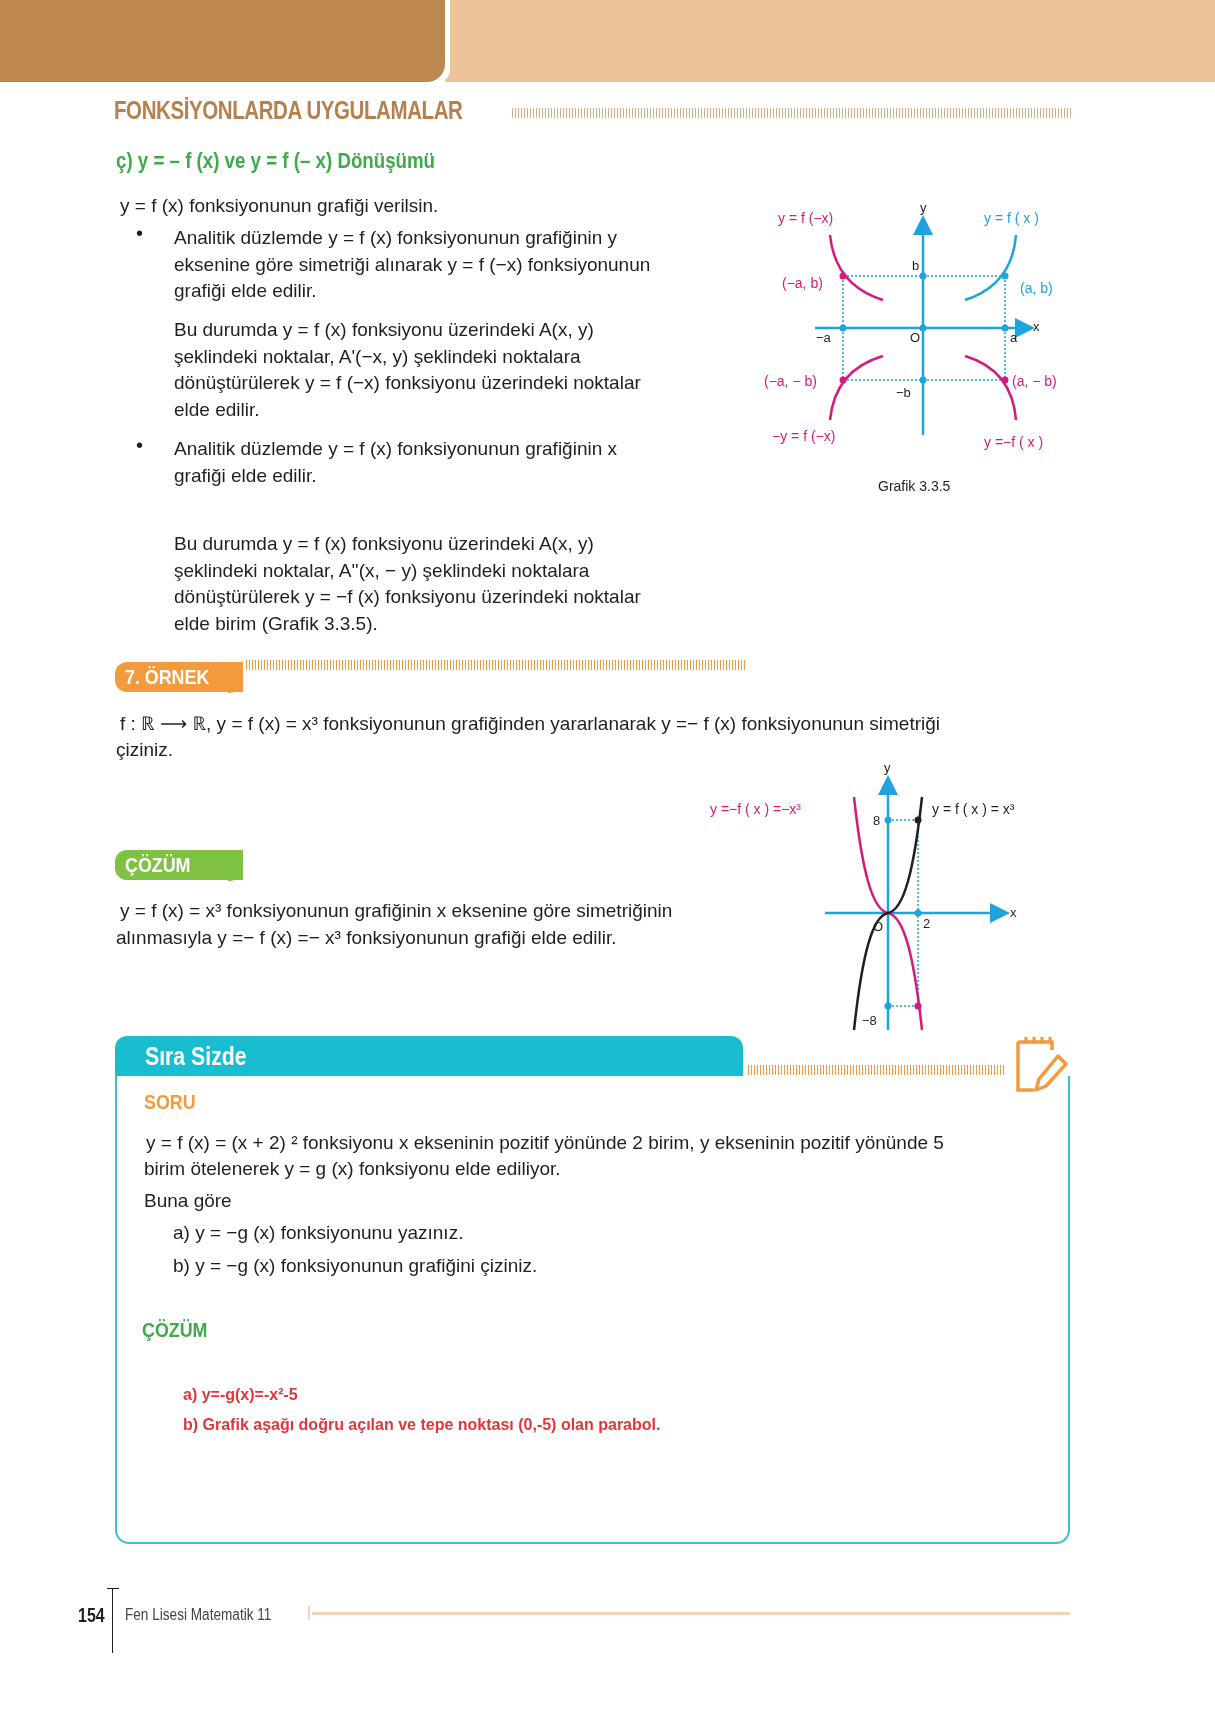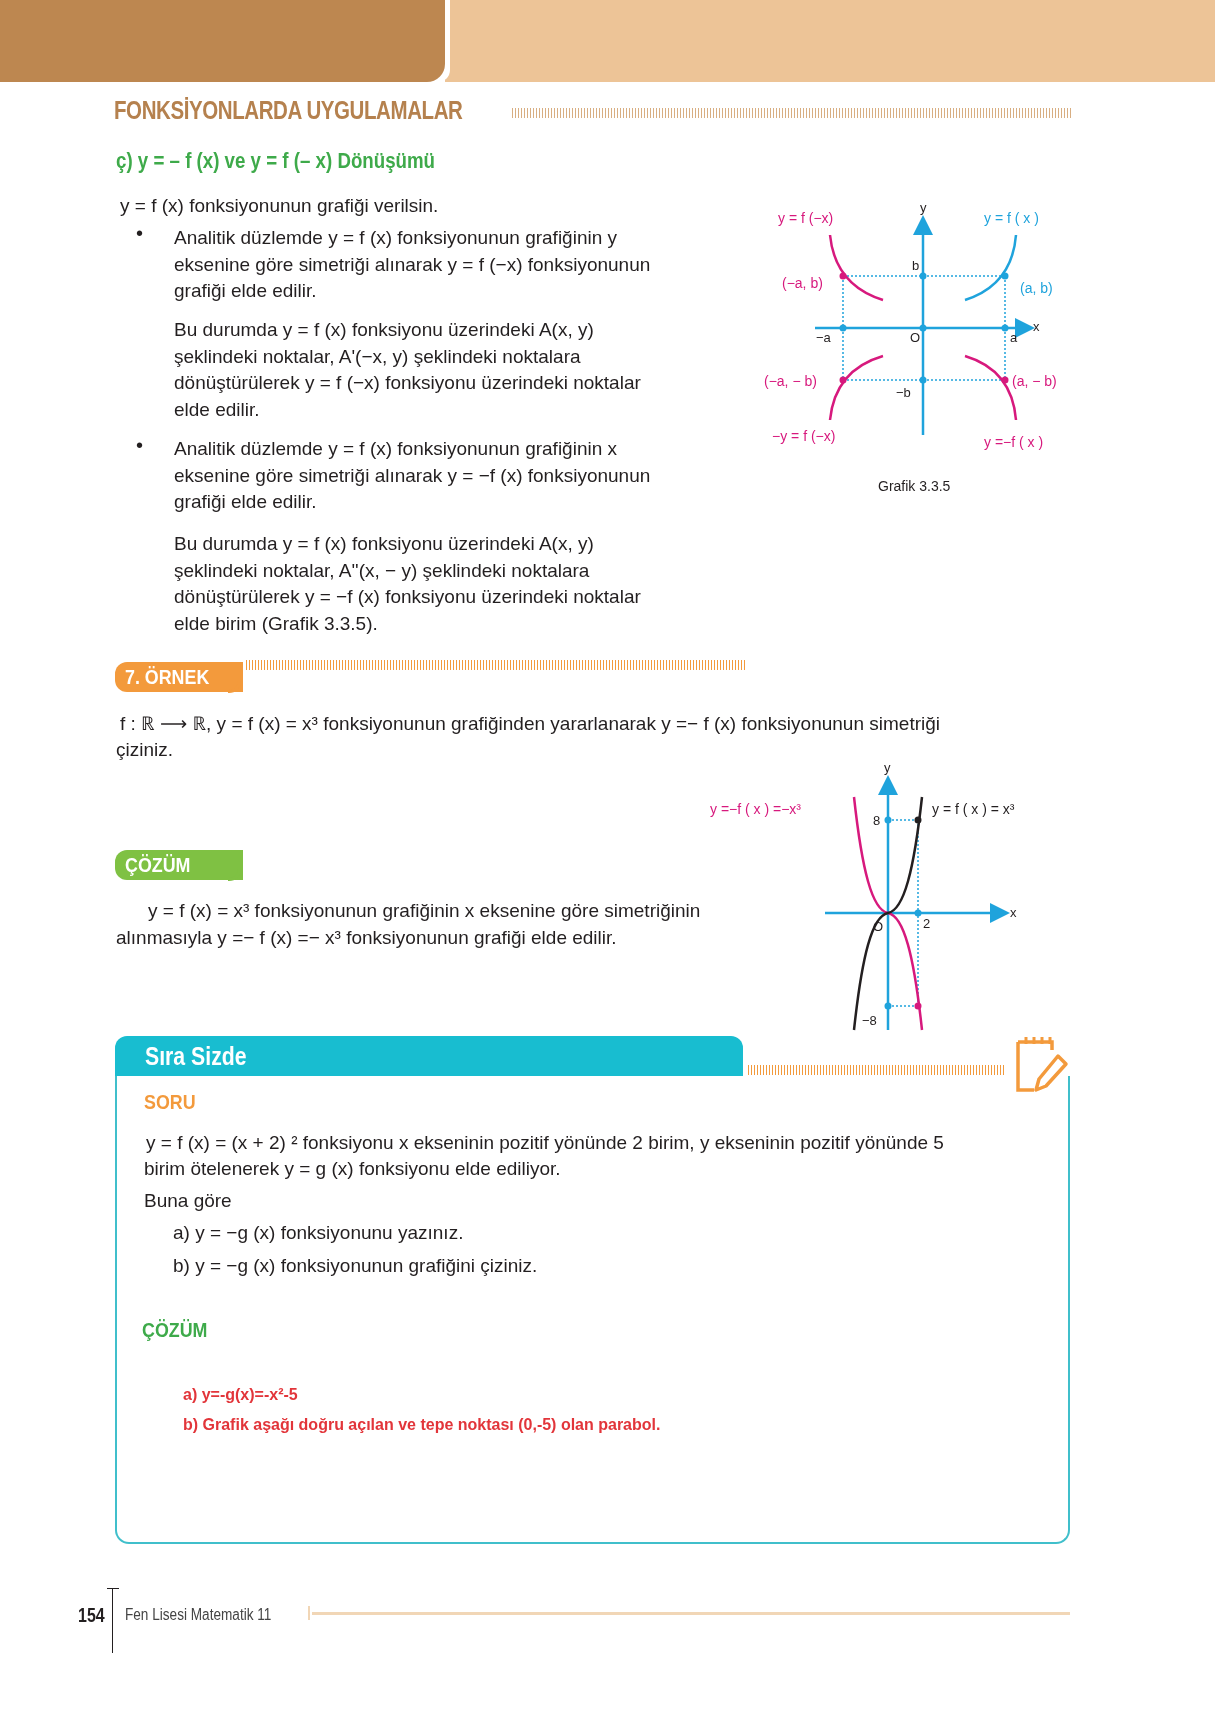--- a/index.html
+++ b/index.html
@@ -63,21 +63,20 @@
 <div class="abs txt" style="left:174px; top:317px; width:560px;">
   <div>Bu durumda  y = f (x)  fonksiyonu üzerindeki  A(x, y)</div>
   <div>şeklindeki noktalar,  A'(−x, y)  şeklindeki noktalara</div>
   <div>dönüştürülerek  y = f (−x)  fonksiyonu üzerindeki noktalar</div>
   <div>elde edilir.</div>
 </div>
 
 <div class="abs bullet" style="left:136px; top:434px;">•</div>
 <div class="abs txt" style="left:174px; top:436px; width:560px;">
   <div>Analitik düzlemde  y = f (x)  fonksiyonunun grafiğinin x</div>
-  <div>eksenine göre simetriği alınarak  y = −f (x)  fonksiyonunun</div>
   <div>grafiği elde edilir.</div>
 </div>
 <div class="abs txt" style="left:174px; top:531px; width:560px;">
   <div>Bu durumda  y = f (x)  fonksiyonu üzerindeki  A(x, y)</div>
   <div>şeklindeki noktalar,  A''(x, − y)  şeklindeki noktalara</div>
   <div>dönüştürülerek  y = −f (x)  fonksiyonu üzerindeki noktalar</div>
   <div>elde birim (Grafik 3.3.5).</div>
 </div>
 
 <svg class="abs" style="left:750px; top:190px;" width="330" height="320">
@@ -137,21 +136,21 @@
 <div class="abs tag tag-orange" style="left:115px; top:662px;"><span class="inner">7. ÖRNEK</span></div>
 <div class="abs tag-hook" style="left:228px; top:662px; border-color:#f39a3c;"></div>
 <div class="abs hatch hatch-orange" style="left:246px; top:660px; width:500px;"></div>
 
 <div class="abs txt" style="left:120px; top:711px; white-space:nowrap;">f : ℝ ⟶ ℝ,  y = f (x) = x³  fonksiyonunun grafiğinden yararlanarak  y =− f (x)  fonksiyonunun simetriği</div>
 <div class="abs txt" style="left:116px; top:737px;">çiziniz.</div>
 
 <div class="abs tag tag-green" style="left:115px; top:850px;"><span class="inner">ÇÖZÜM</span></div>
 <div class="abs tag-hook" style="left:228px; top:850px; border-color:#7fc143;"></div>
 
-<div class="abs txt" style="left:120px; top:898px; white-space:nowrap;margin-left:28px;">y = f (x) = x³  fonksiyonunun grafiğinin x eksenine göre simetriğinin</div>
+<div class="abs txt" style="left:120px; top:898px; white-space:nowrap;">y = f (x) = x³  fonksiyonunun grafiğinin x eksenine göre simetriğinin</div>
 <div class="abs txt" style="left:116px; top:925px; white-space:nowrap;">alınmasıyla  y =− f (x) =− x³  fonksiyonunun grafiği elde edilir.</div>
 
 <svg class="abs" style="left:690px; top:750px;" width="400" height="290">
   <defs>
     <marker id="arrC" markerWidth="8" markerHeight="8" refX="6" refY="4" orient="auto">
         <path d="M0,0 L8,4 L0,8 z" fill="#1fa3dc"></path>
       </marker>
   </defs>
   <line x1="135" y1="163" x2="315" y2="163" stroke="#1fa3dc" stroke-width="2.5" marker-end="url(#arrC)"></line>
   <line x1="198" y1="280" x2="198" y2="30" stroke="#1fa3dc" stroke-width="2.5" marker-end="url(#arrC)"></line>

